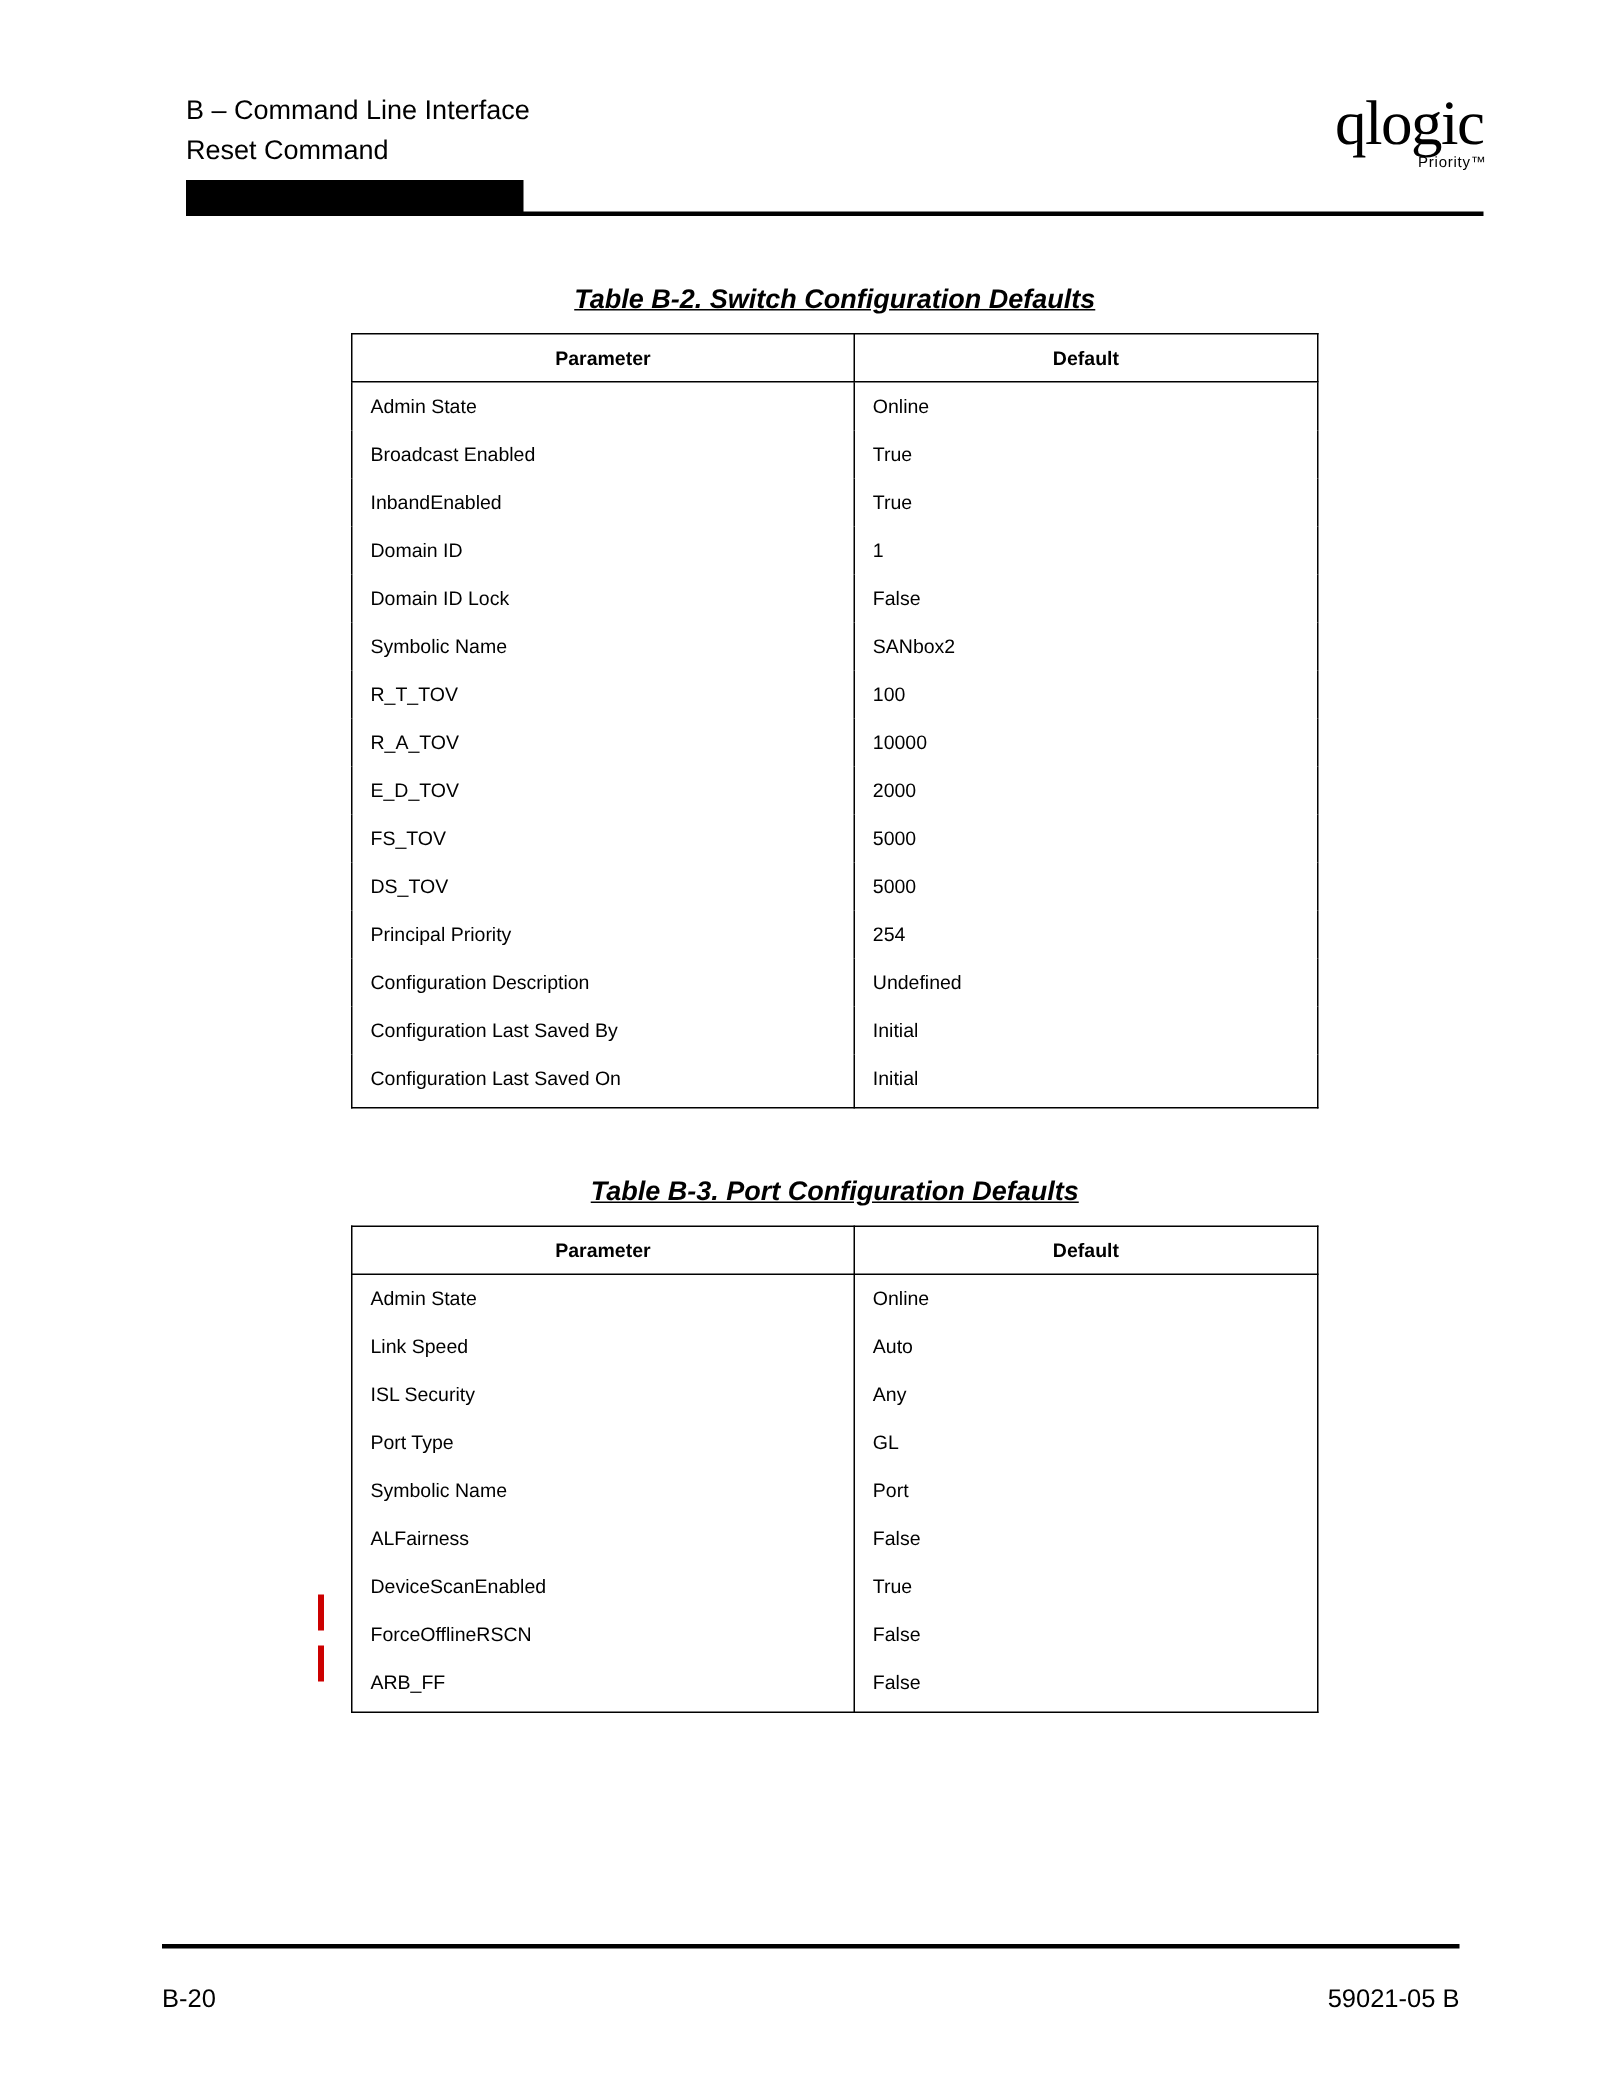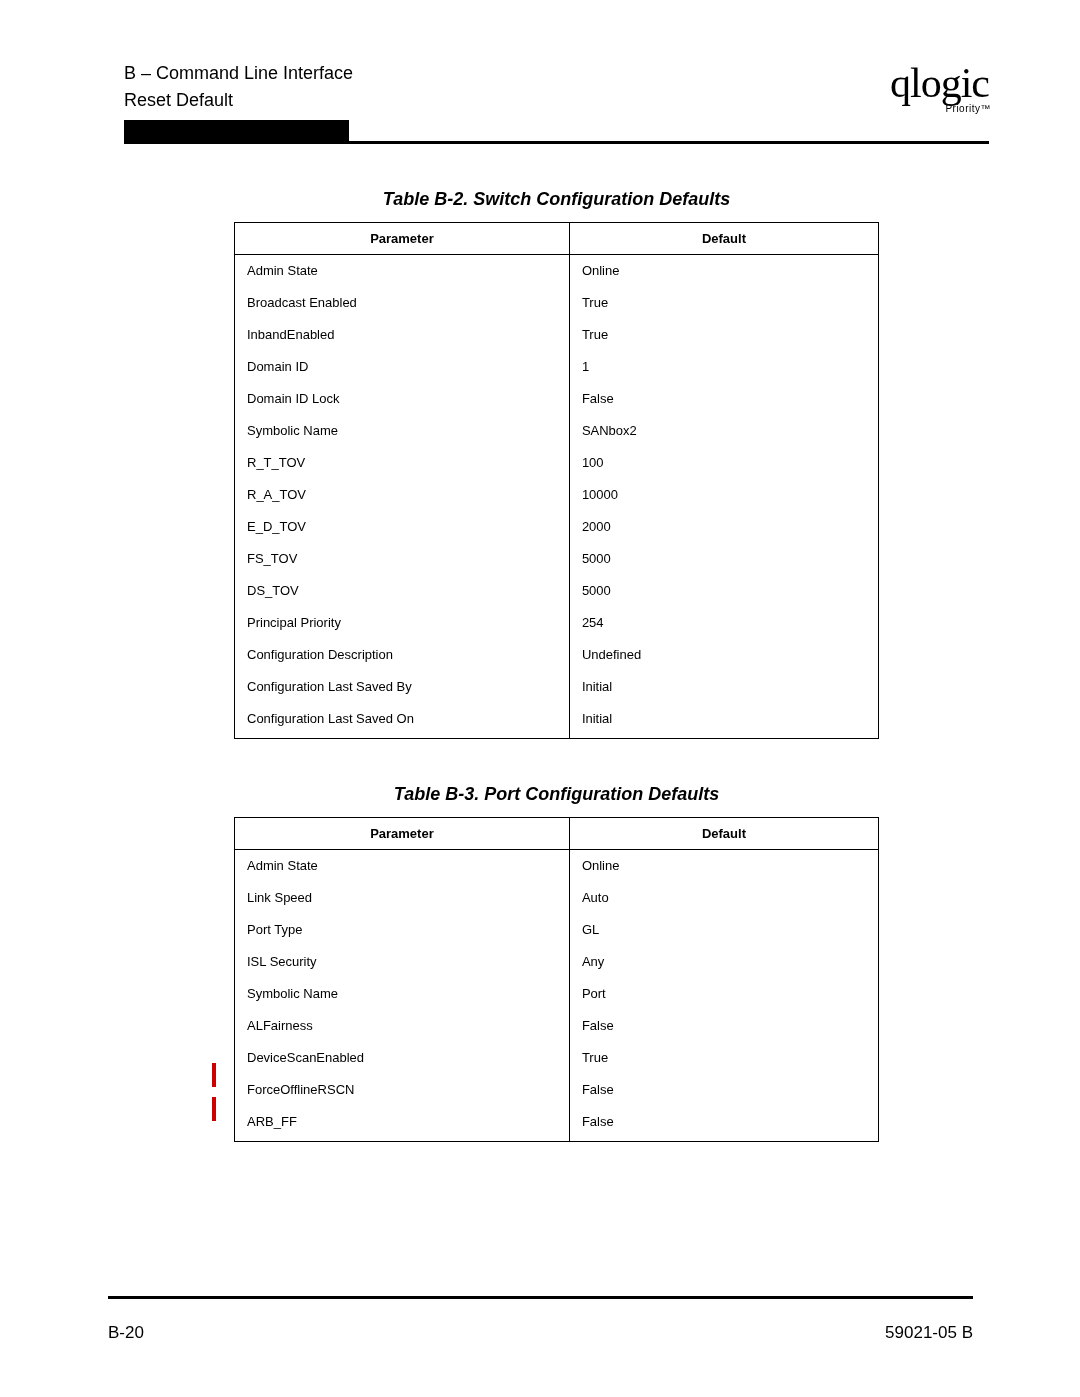--- a/index.html
+++ b/index.html
@@ -55,20 +55,21 @@
     margin-top: -3px;
   }
   .content { padding: 0 110px 0 110px; }
   .table-caption {
     text-align: center;
     font-weight: bold;
     font-style: italic;
     font-size: 18px;
     margin-top: 45px;
     margin-bottom: 12px;
+    text-decoration: underline;
   }
   table {
     border-collapse: collapse;
     width: 100%;
     font-size: 13px;
   }
   th, td { text-align: left; vertical-align: top; }
   th {
     border: 1.5px solid #000;
     font-weight: bold;
@@ -95,21 +96,21 @@
     margin-top: 24px;
   }
 </style>
 </head>
 <body>
 
 <div class="page">
   <div class="header-row">
     <div class="header-left">
       <div>B – Command Line Interface</div>
-      <div>Reset Default</div>
+      <div>Reset Command</div>
     </div>
     <div class="logo">
       <span>qlogic</span>
       <span class="logo-sub">Priority™</span>
     </div>
   </div>
   <div class="header-rule">
     <span class="black-bar"></span>
     <span class="thick-line"></span>
   </div>
@@ -205,26 +206,26 @@
           <tbody>
             <tr>
               <td class="param">Admin State</td>
               <td class="default">Online</td>
             </tr>
             <tr>
               <td class="param">Link Speed</td>
               <td class="default">Auto</td>
             </tr>
             <tr>
+              <td class="param">ISL Security</td>
+              <td class="default">Any</td>
+            </tr>
+            <tr>
               <td class="param">Port Type</td>
               <td class="default">GL</td>
-            </tr>
-            <tr>
-              <td class="param">ISL Security</td>
-              <td class="default">Any</td>
             </tr>
             <tr>
               <td class="param">Symbolic Name</td>
               <td class="default">Port</td>
             </tr>
             <tr>
               <td class="param">ALFairness</td>
               <td class="default">False</td>
             </tr>
             <tr>

